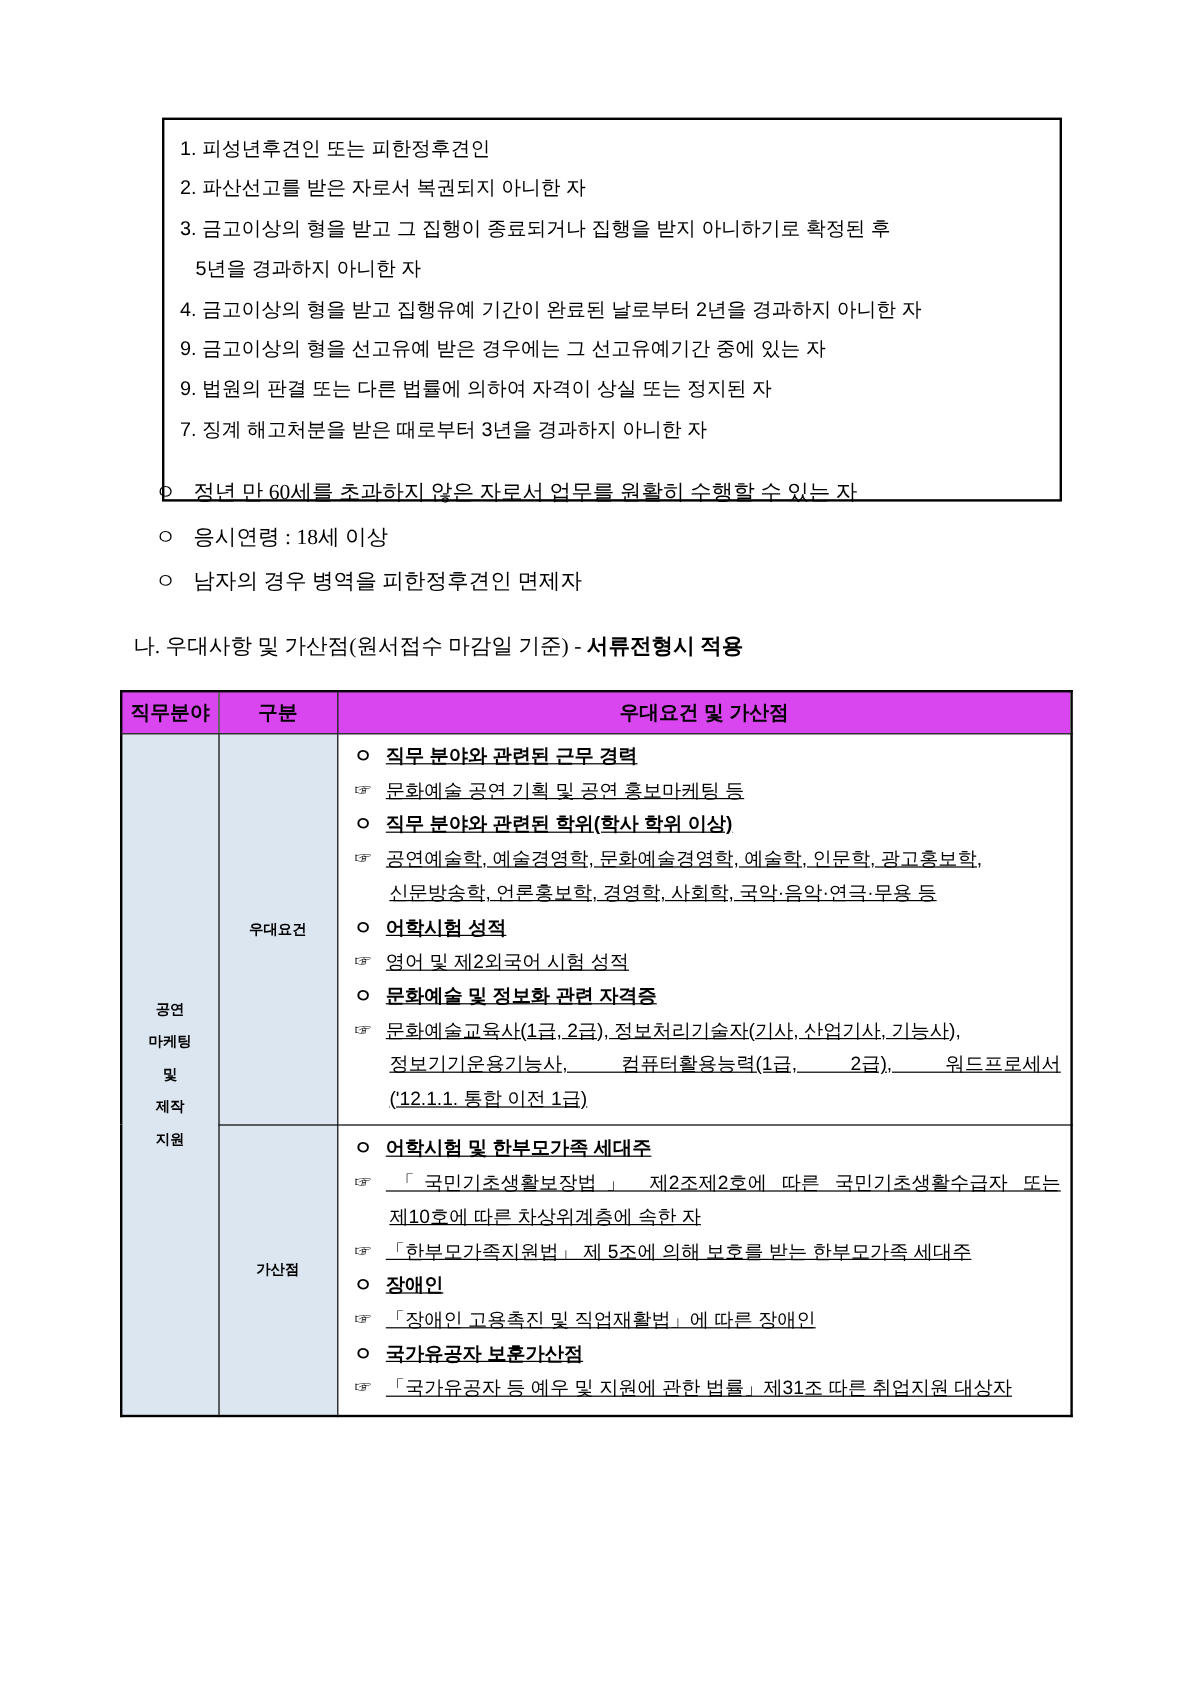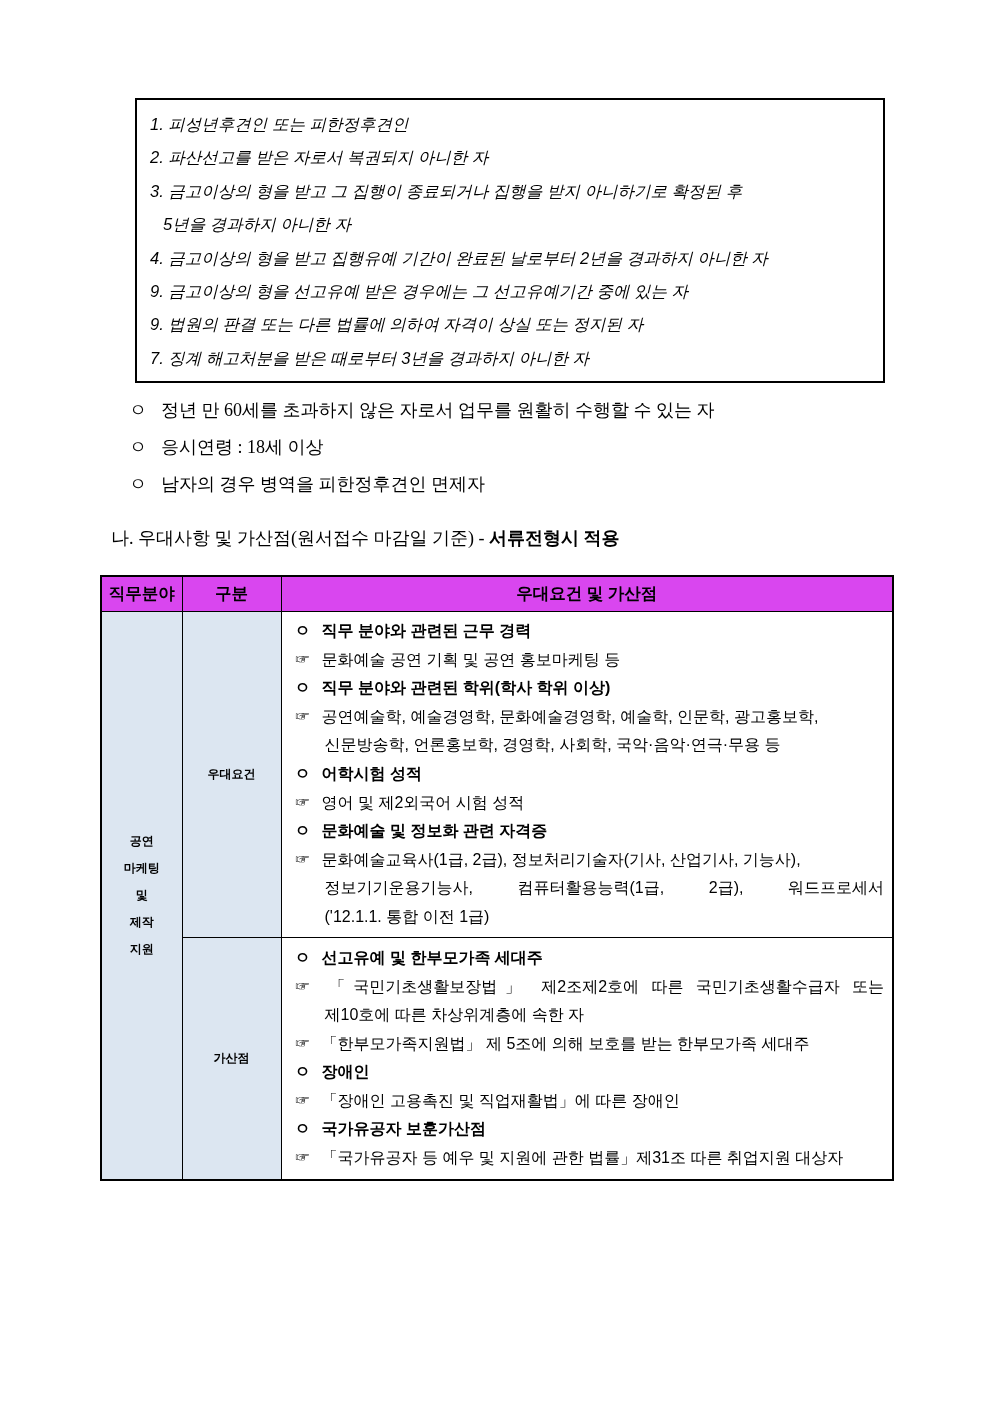--- a/index.html
+++ b/index.html
@@ -7,26 +7,25 @@
     width:992px; height:1403px;
     background:#ffffff; color:#000000;
     font-family:"Liberation Sans", sans-serif;
     position:relative; overflow:hidden;
   }
   .page { position:absolute; inset:0; }
 
   
   .disq-box {
     position:absolute; left:135px; top:98px;
-    width:750px; height:285px; box-sizing:border-box;
+    width:750px; height:320px; box-sizing:border-box;
     border:2px solid #000;
     padding:8px 8px 0 13px;
     font-size:16.5px; line-height:33.4px;
     white-space:nowrap;
-    font-style:italic;
   }
   .box-line.ind { padding-left:13px; }
 
   
   .bullets {
     position:absolute; left:129px; top:392px;
     font-family:"Liberation Serif", serif;
     font-size:18px; line-height:36.8px;
     white-space:nowrap;
   }
@@ -59,21 +58,21 @@
     background:#dce6f1; font-weight:bold;
     text-align:center; vertical-align:middle;
     font-size:12px; line-height:27px;
   }
   td.detail-cell {
     background:#fff; vertical-align:middle;
     padding:5px 8px 5px 13px;
   }
   td.detail-cell.r1 { height:318px; }
   td.detail-cell.r2 { height:243px; }
-  .tline { line-height:28.6px; white-space:nowrap; }
+  .tline { line-height:28.6px; white-space:nowrap;text-decoration:underline; }
   .tline.b { font-weight:bold; }
   .tline.ind { padding-left:30px; }
   .tline.just { white-space:normal; text-align:justify; text-align-last:justify; }
   .tline .mk { display:inline-block; min-width:27px; }
 </style>
 </head>
 <body>
 
 <div class="page">
 
@@ -129,21 +128,21 @@
             <div class="tline"><span class="mk">☞</span><span>영어 및 제2외국어 시험 성적</span></div>
             <div class="tline b"><span class="mk">ㅇ</span><span>문화예술 및 정보화 관련 자격증</span></div>
             <div class="tline"><span class="mk">☞</span><span>문화예술교육사(1급, 2급), 정보처리기술자(기사, 산업기사, 기능사),</span></div>
             <div class="tline ind just"><span>정보기기운용기능사, 컴퓨터활용능력(1급, 2급), 워드프로세서</span></div>
             <div class="tline ind"><span>('12.1.1. 통합 이전 1급)</span></div>
           </td>
     </tr>
     <tr>
       <td class="cat-cell">가산점</td>
       <td class="detail-cell r2" id="detail-1">
-            <div class="tline b"><span class="mk">ㅇ</span><span>선고유예 및 한부모가족 세대주</span></div>
+            <div class="tline b"><span class="mk">ㅇ</span><span>어학시험 및 한부모가족 세대주</span></div>
             <div class="tline just"><span class="mk">☞</span><span>「국민기초생활보장법」 제2조제2호에 따른 국민기초생활수급자 또는</span></div>
             <div class="tline ind"><span>제10호에 따른 차상위계층에 속한 자</span></div>
             <div class="tline"><span class="mk">☞</span><span>「한부모가족지원법」 제 5조에 의해 보호를 받는 한부모가족 세대주</span></div>
             <div class="tline b"><span class="mk">ㅇ</span><span>장애인</span></div>
             <div class="tline"><span class="mk">☞</span><span>「장애인 고용촉진 및 직업재활법」에 따른 장애인</span></div>
             <div class="tline b"><span class="mk">ㅇ</span><span>국가유공자 보훈가산점</span></div>
             <div class="tline"><span class="mk">☞</span><span>「국가유공자 등 예우 및 지원에 관한 법률」제31조 따른 취업지원 대상자</span></div>
           </td>
     </tr>
   </tbody>

